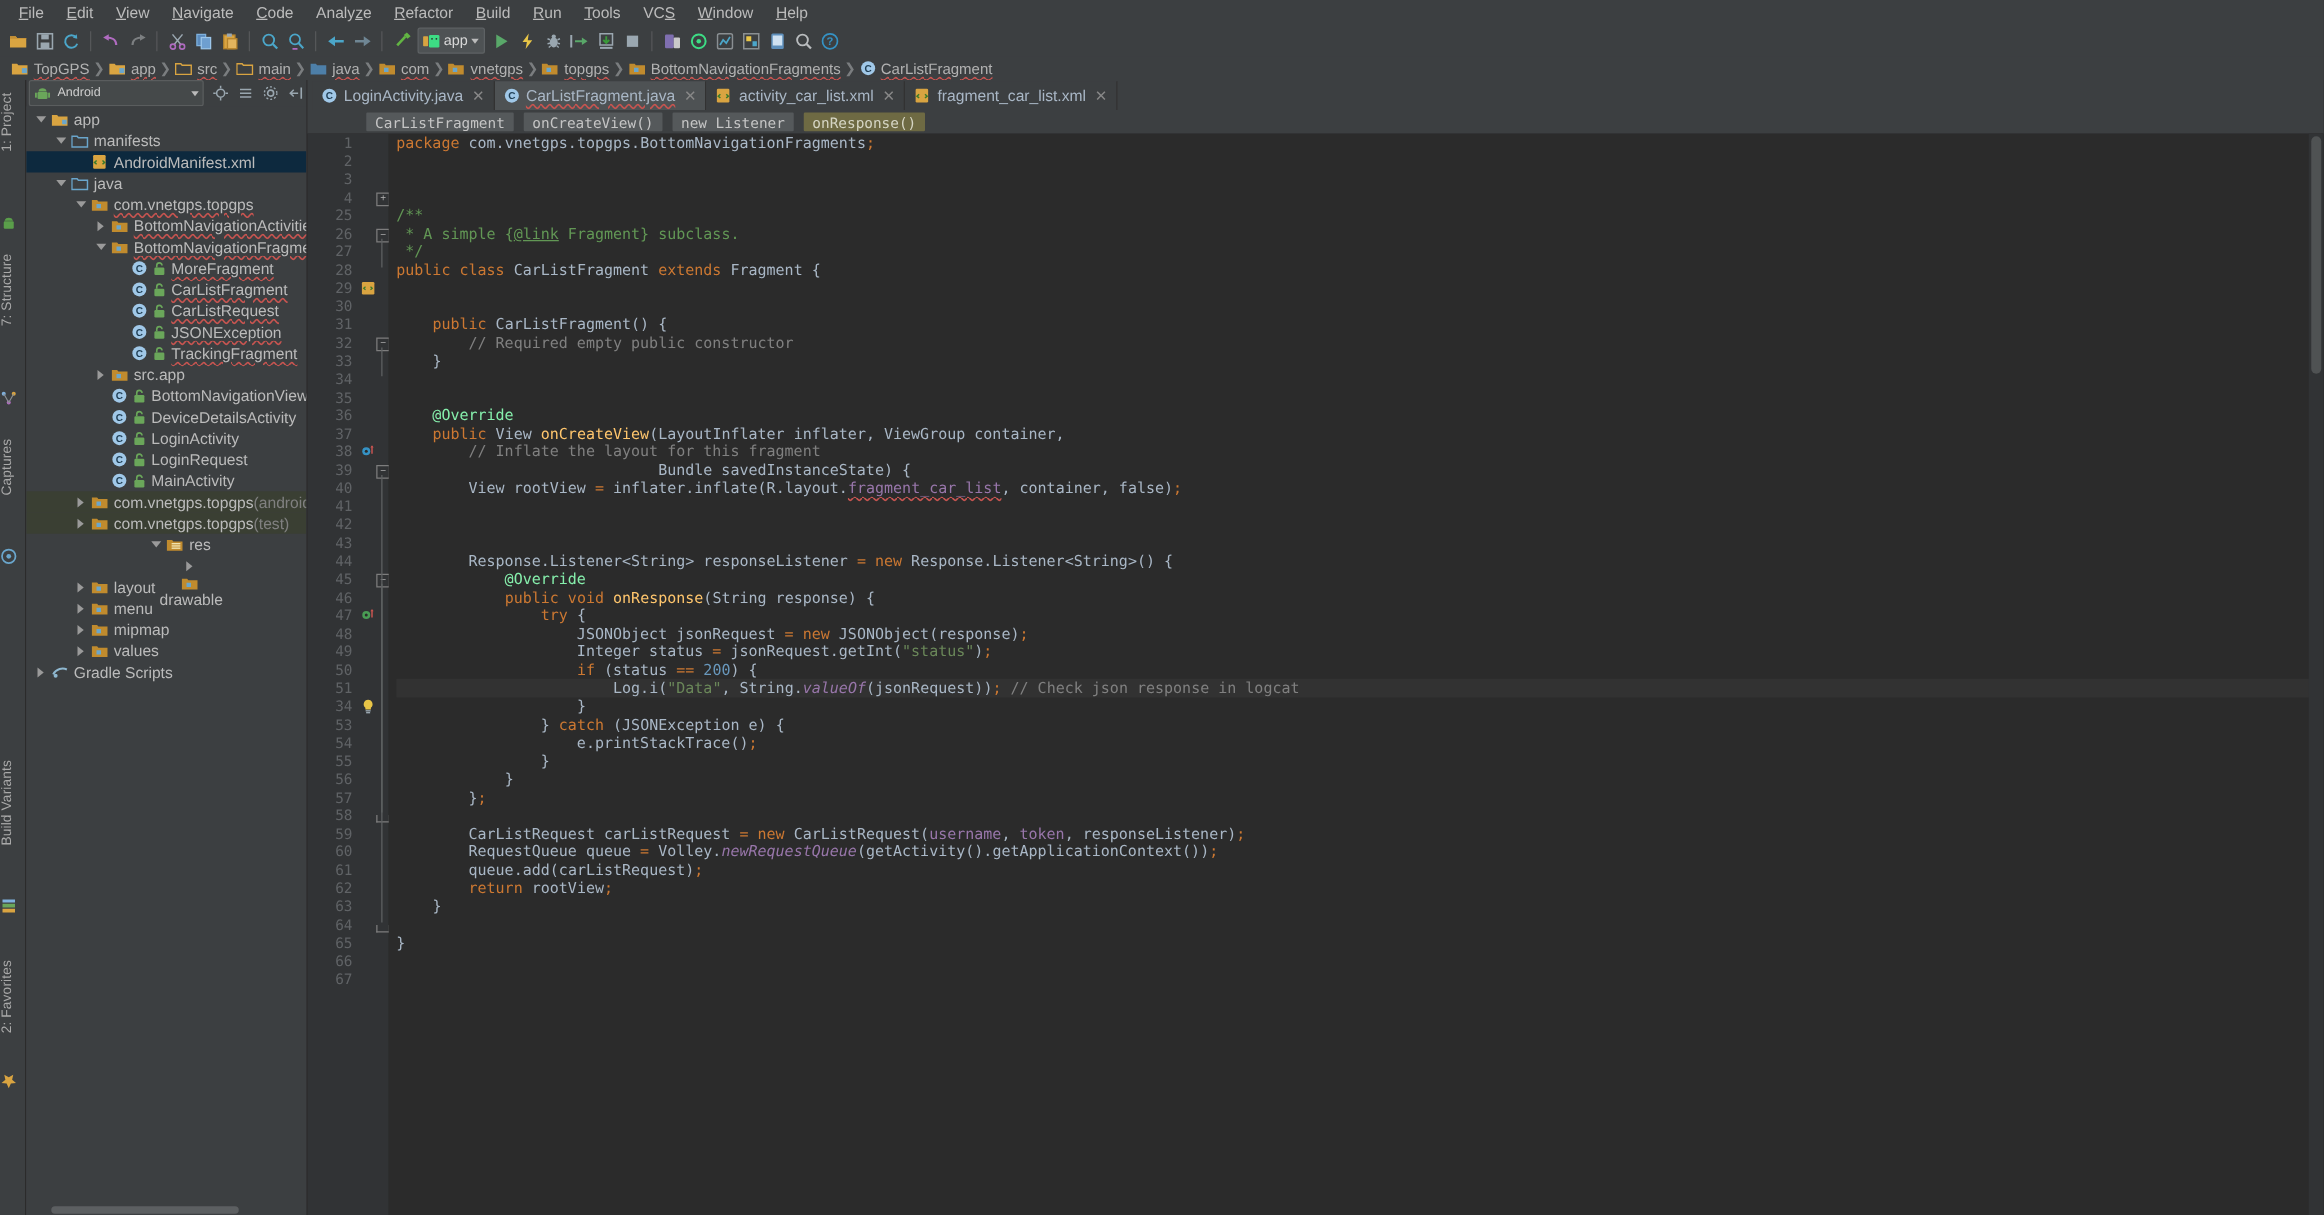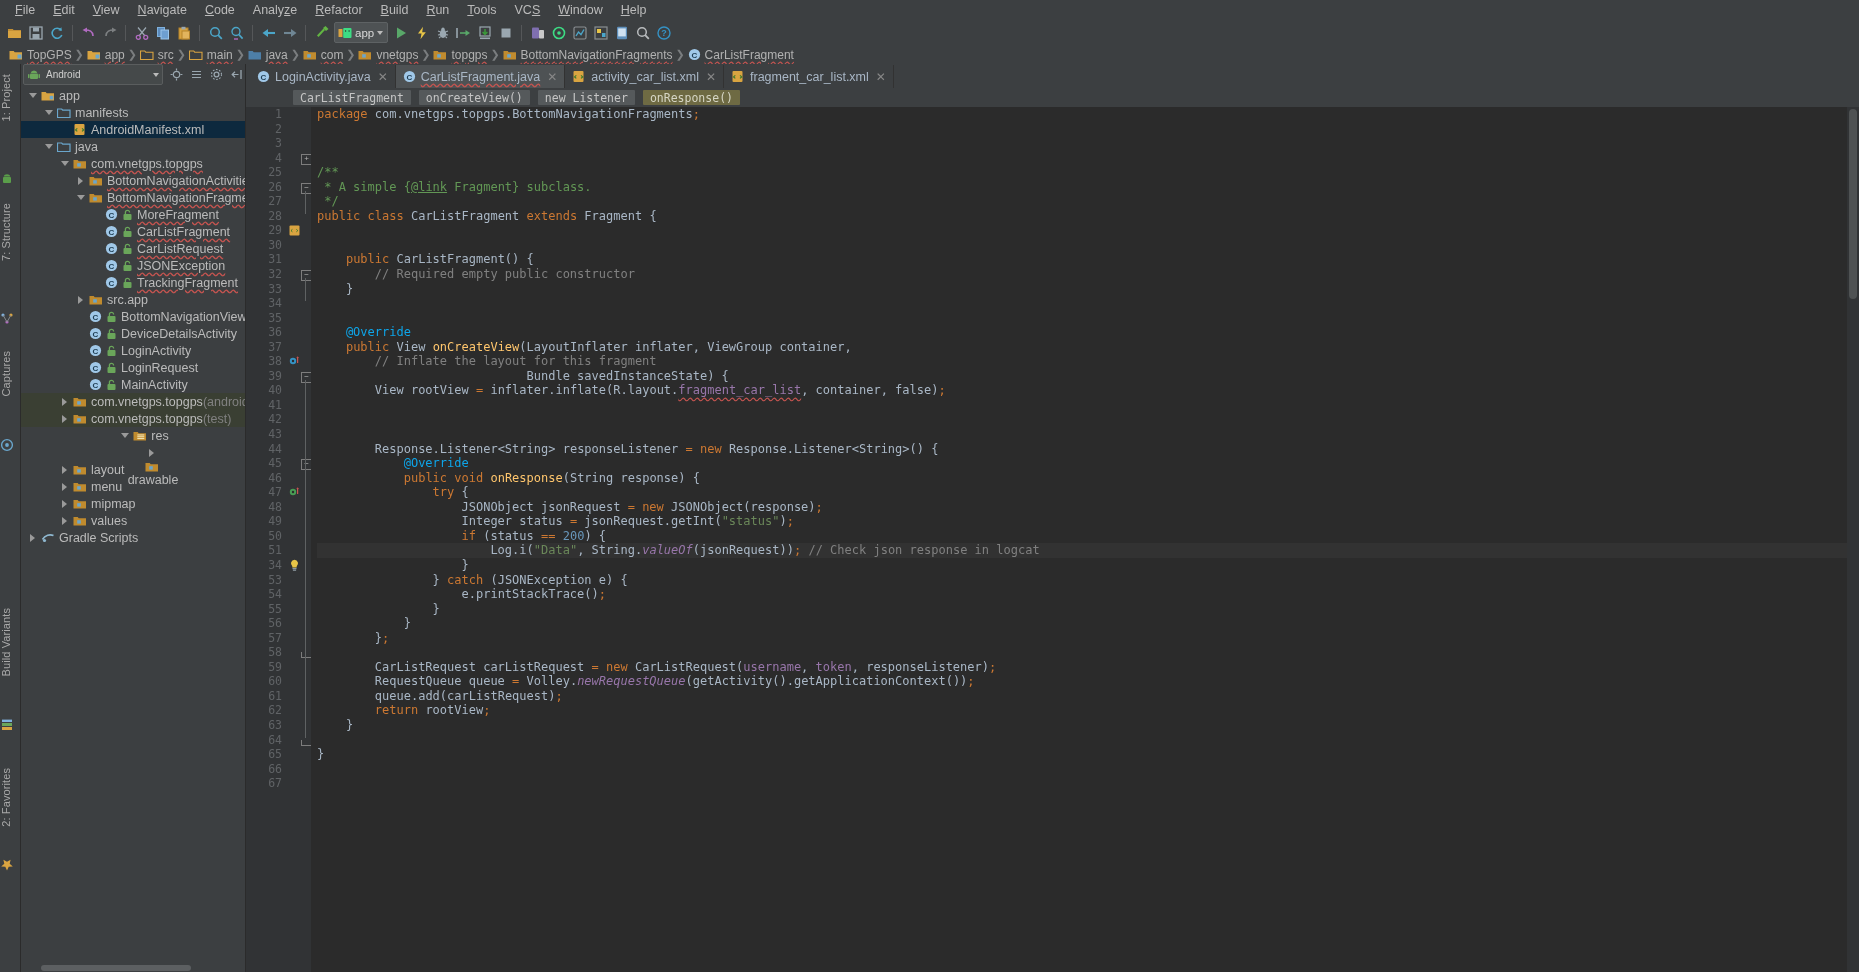--- a/index.html
+++ b/index.html
@@ -89,21 +89,21 @@
   .code{flex:1;position:relative;padding-left:6px;background:#2b2b2b;overflow:hidden;}
   .ln{height:14.55px;line-height:14.55px;font-family:"DejaVu Sans Mono",monospace;font-size:12px;color:#a9b7c6;white-space:pre;}
   .ln.cur{background:#323232;}
 
   .kw{color:#cc7832;}
   .str{color:#6a8759;}
   .num{color:#6897bb;}
   .cmt{color:#808080;}
   .doc{color:#629755;}
   .doclink{color:#629755;text-decoration:underline;}
-  .anno{color:#0ea5e9;}
+  .anno{color:#86efac;}
   .mth{color:#ffc66d;}
   .fld{color:#9876aa;}
   .stat{color:#9876aa;font-style:italic;}
   .cls{color:#a9b7c6;}
   .err-u{text-decoration:underline wavy #c75450;text-underline-offset:2px;}
 
   
   .vscroll{position:absolute;top:0;right:0;width:12px;bottom:0;background:#313335;}
   .vscroll i{position:absolute;top:2px;left:2px;width:8px;height:190px;background:#4f5253;border-radius:4px;}
 

